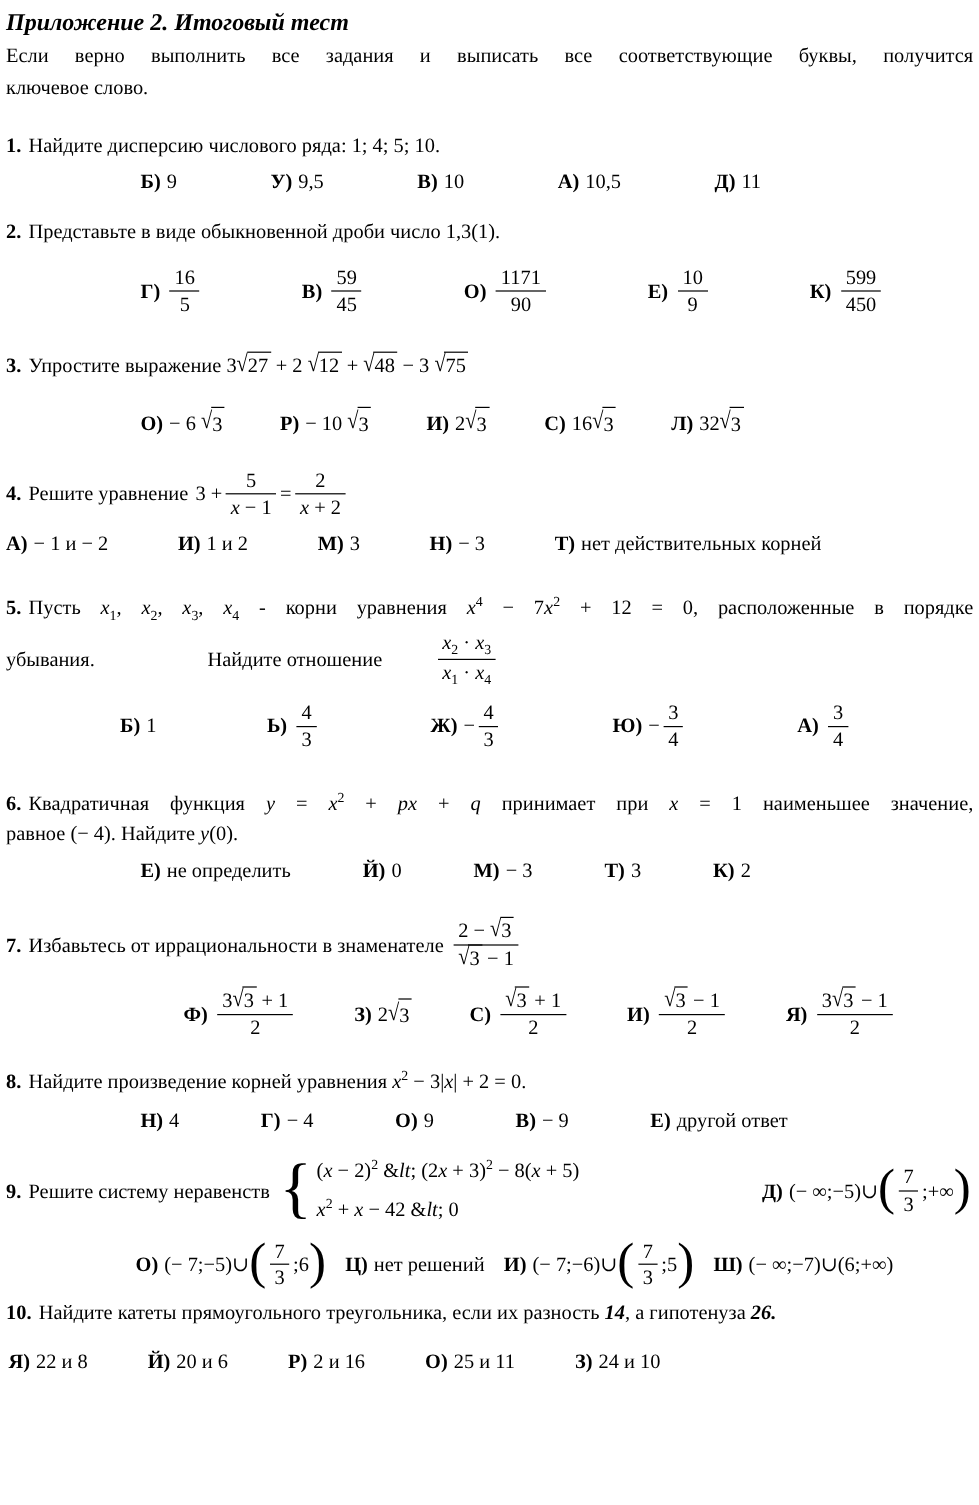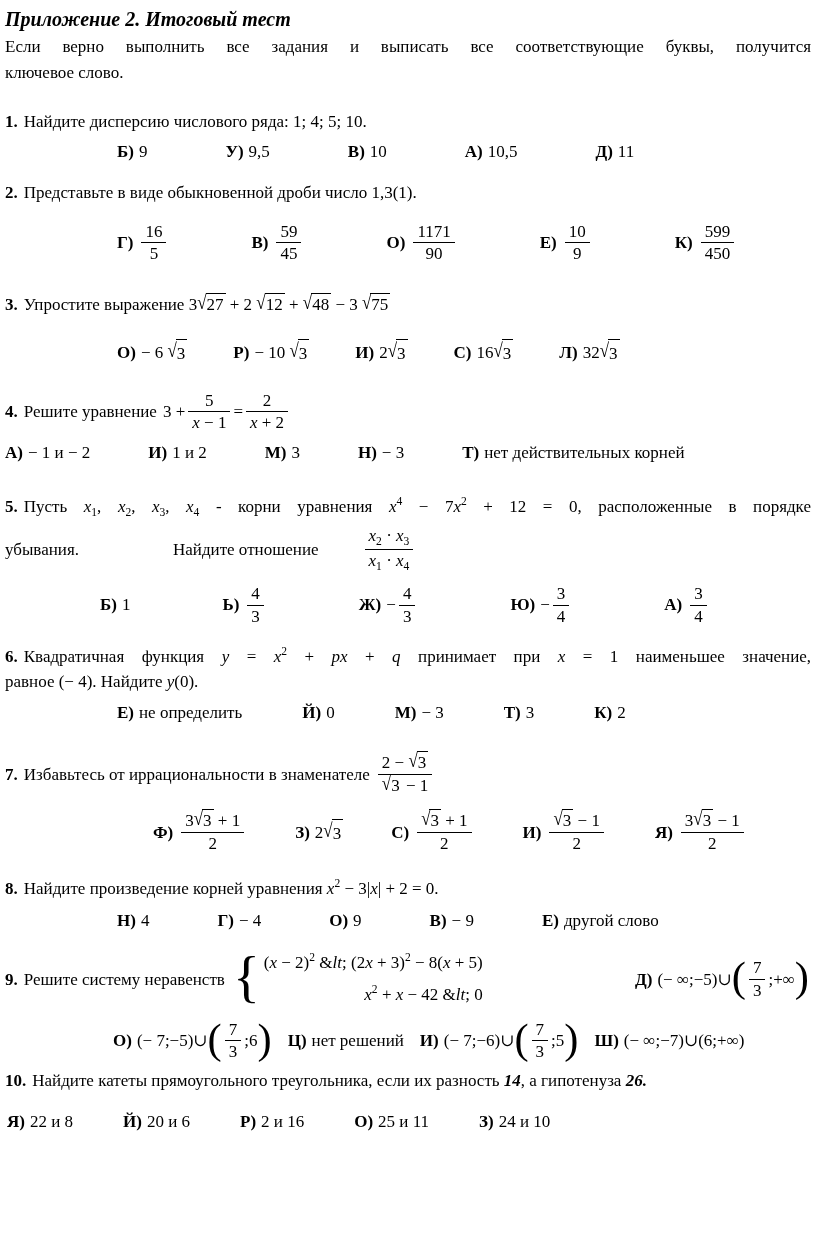--- a/index.html
+++ b/index.html
@@ -14,35 +14,35 @@
   .opt{display:inline-flex;align-items:center;}
   .ol{font-weight:bold;margin-right:5px;}
   .frac{display:inline-block;vertical-align:middle;text-align:center;line-height:1.15;margin:2px 3px;}
   .frac .num{display:block;padding:0 4px 1px 4px;border-bottom:1.4px solid #000;white-space:nowrap;}
   .frac .den{display:block;padding:1px 4px 0 4px;white-space:nowrap;}
   .sqrt{white-space:nowrap;display:inline;}
   .rs{display:inline-block;transform:scaleY(1.15);transform-origin:bottom;}
   .rad{border-top:1.4px solid #000;padding:1px 2px 0 1px;margin-left:-1px;text-align:center;}
   .bp{font-size:250%;font-weight:400;line-height:0;vertical-align:middle;position:relative;top:-2px;}
   .brace{font-size:330%;font-weight:400;line-height:0;margin:0 4px 0 8px;position:relative;top:-2px;}
-  .sys .mline{line-height:1.9;text-align:right;}
+  .sys .mline{line-height:1.9;}
   .bi{font-weight:bold;font-style:italic;}
   .sp6{display:inline-block;width:6px;}
   i{font-family:"Liberation Serif","DejaVu Serif",serif;}
   sup{font-size:68%;}
   sub{font-size:68%;}
   
   #intro{margin-top:2px;font-family:Liberation Serif, serif;}
   #q1{margin-top:24px;} #q1 .opts{margin-top:4px;padding-left:112px;gap:78px;}
   #q2{margin-top:16px;} #q2 .opts{margin-top:14px;padding-left:112px;gap:82px;}
   #q3{margin-top:26px;} #q3 .opts{margin-top:22px;padding-left:112px;gap:46px;}
   #q4{margin-top:22px;} #q4 .opts{margin-top:5px;padding-left:0;gap:58px;}
   #q5{margin-top:28px;} #q5 .opts{margin-top:6px;padding-left:95px;gap:92px;}
   #q5 .line2{display:flex;align-items:center;margin-top:2px;gap:36px;}
-  #q6{margin-top:15px;} #q6 .opts{margin-top:5px;padding-left:112px;gap:60px;}
+  #q6{margin-top:28px;} #q6 .opts{margin-top:5px;padding-left:112px;gap:60px;}
   #q7{margin-top:26px;} #q7 .opts{margin-top:12px;padding-left:148px;gap:48px;}
   #q8{margin-top:20px;} #q8 .opts{margin-top:6px;padding-left:112px;gap:68px;}
   #q9{margin-top:14px;} #q9 .opts{margin-top:6px;padding-left:108px;gap:16px;}
   #q10{margin-top:4px;} #q10 .opts{margin-top:16px;padding-left:2px;gap:50px;}
 </style>
 </head>
 <body>
 
 <div class="title">Приложение 2. Итоговый тест</div>
 
@@ -328,21 +328,21 @@
     <span class="opt">
         <span class="ol">О)</span>
         <span>9</span>
       </span>
     <span class="opt">
         <span class="ol">В)</span>
         <span>− 9</span>
       </span>
     <span class="opt">
         <span class="ol">Е)</span>
-        <span>другой слово</span>
+        <span>другой ответ</span>
       </span>
   </div>
 </div>
 
 <div id="q9" class="q">
   <div class="row">
     <span class="qn">9.</span>
     <span>Решите систему неравенств</span>
     <span class="brace">{</span>
     <span class="sys">

